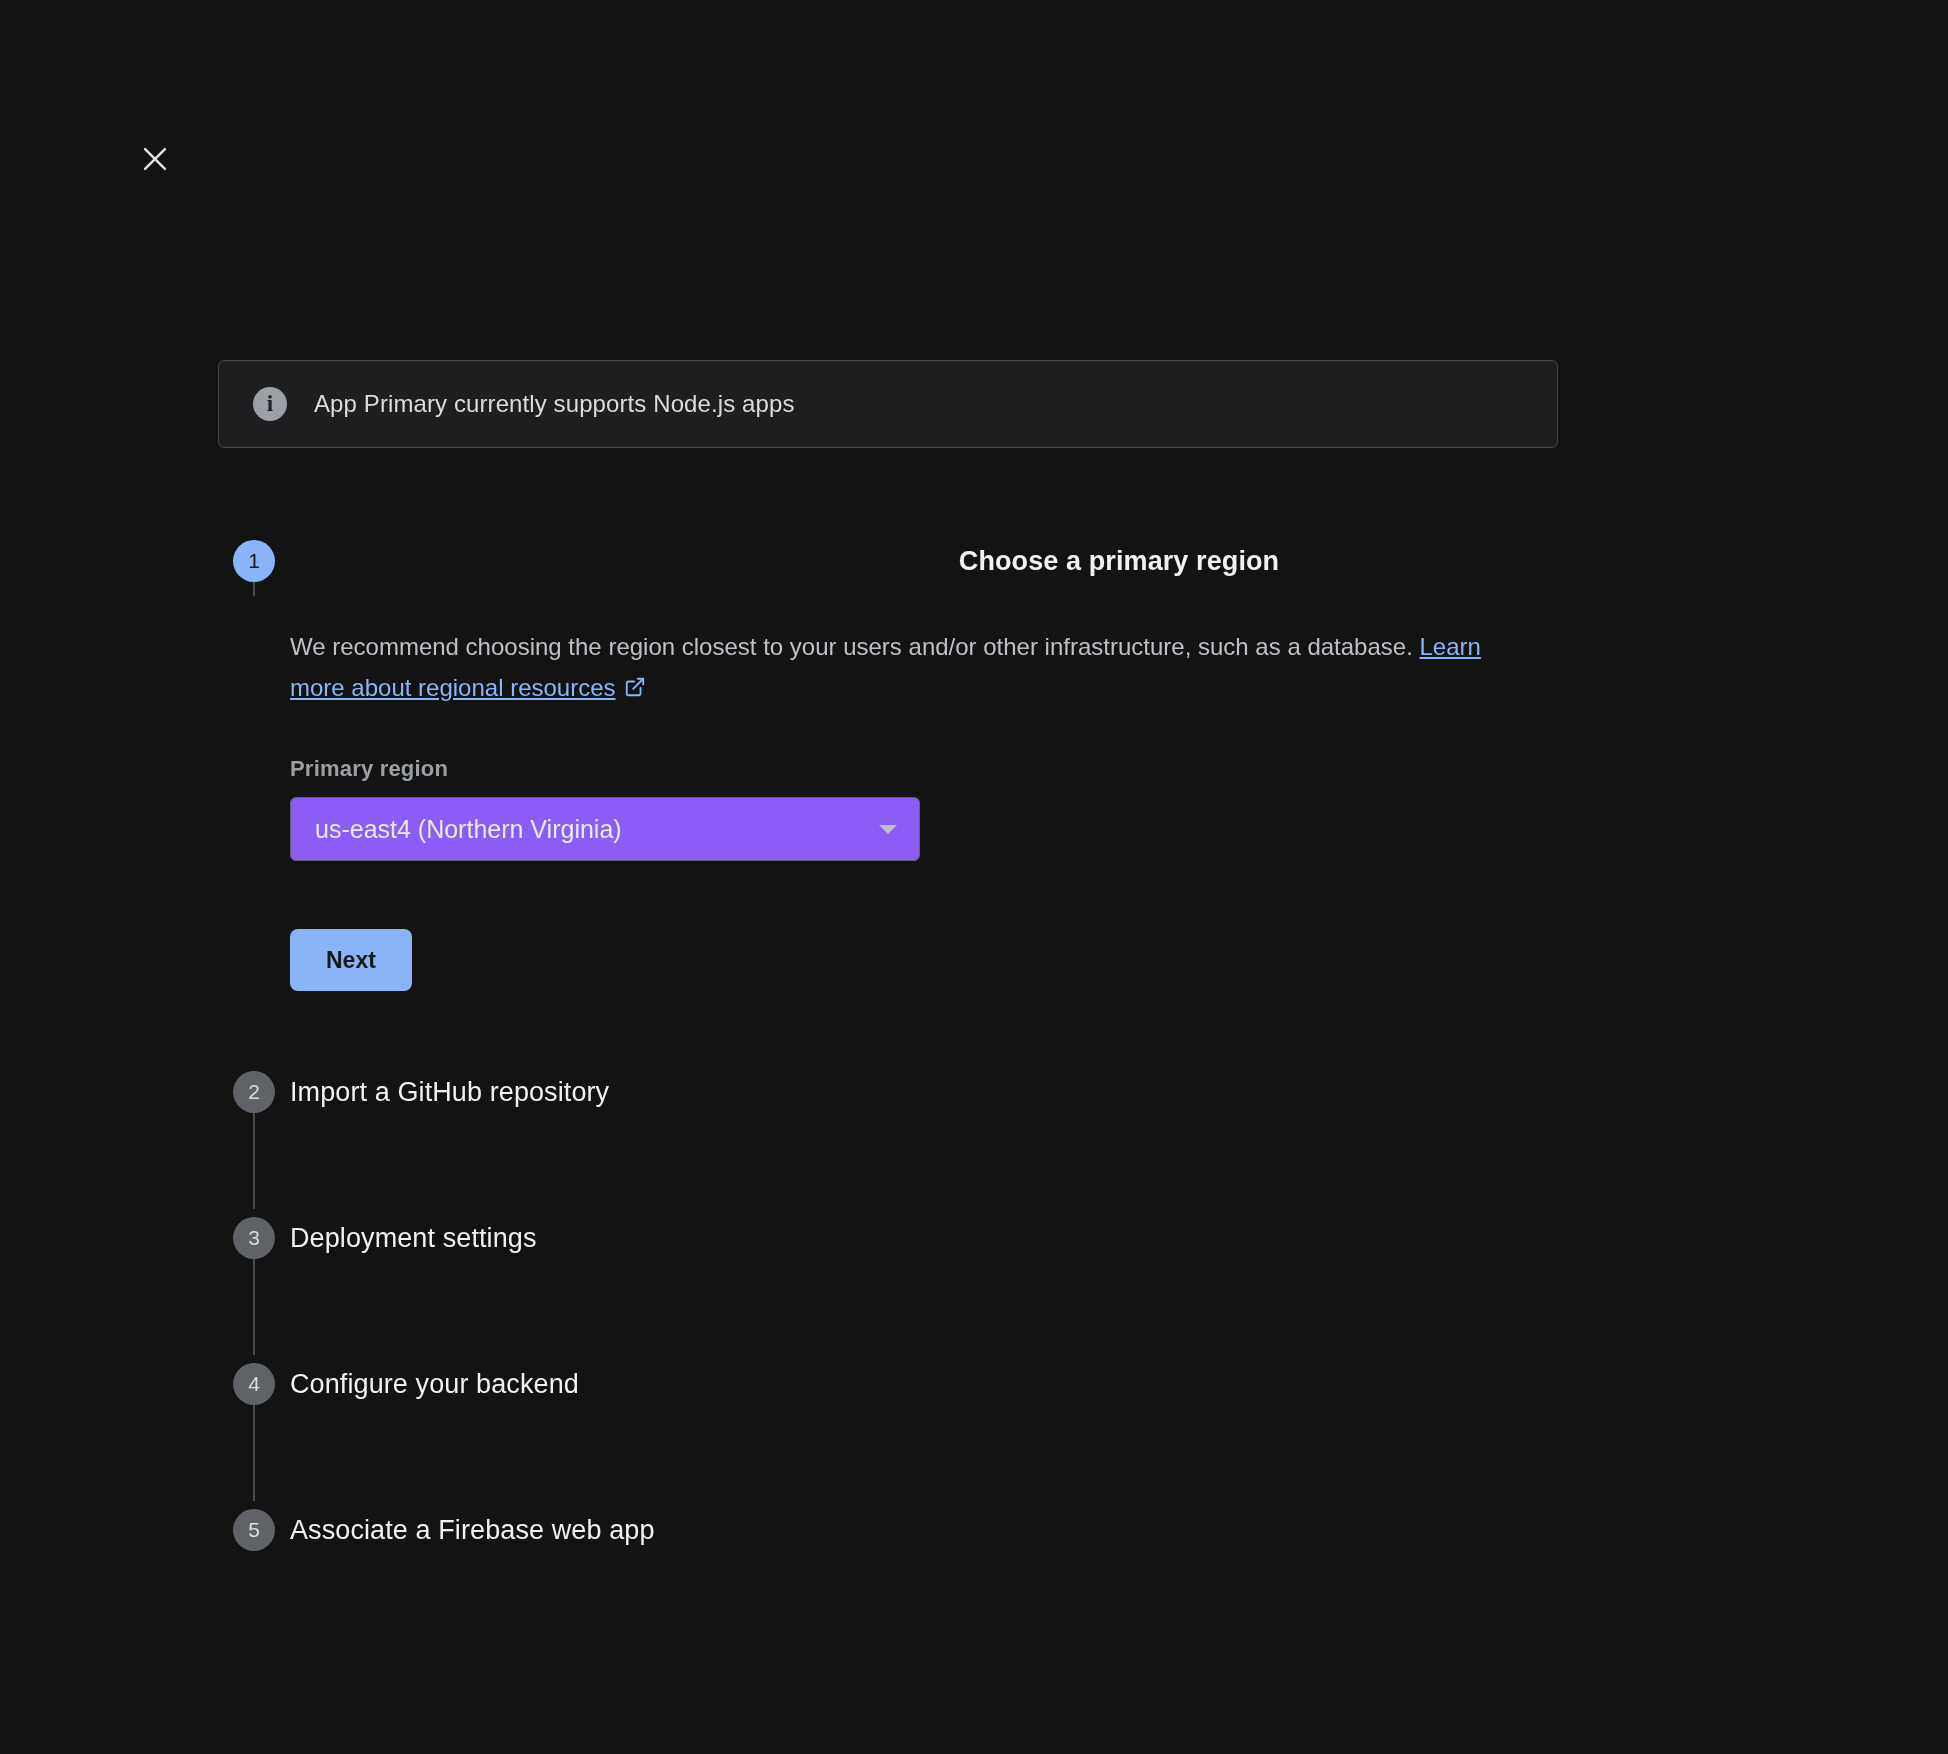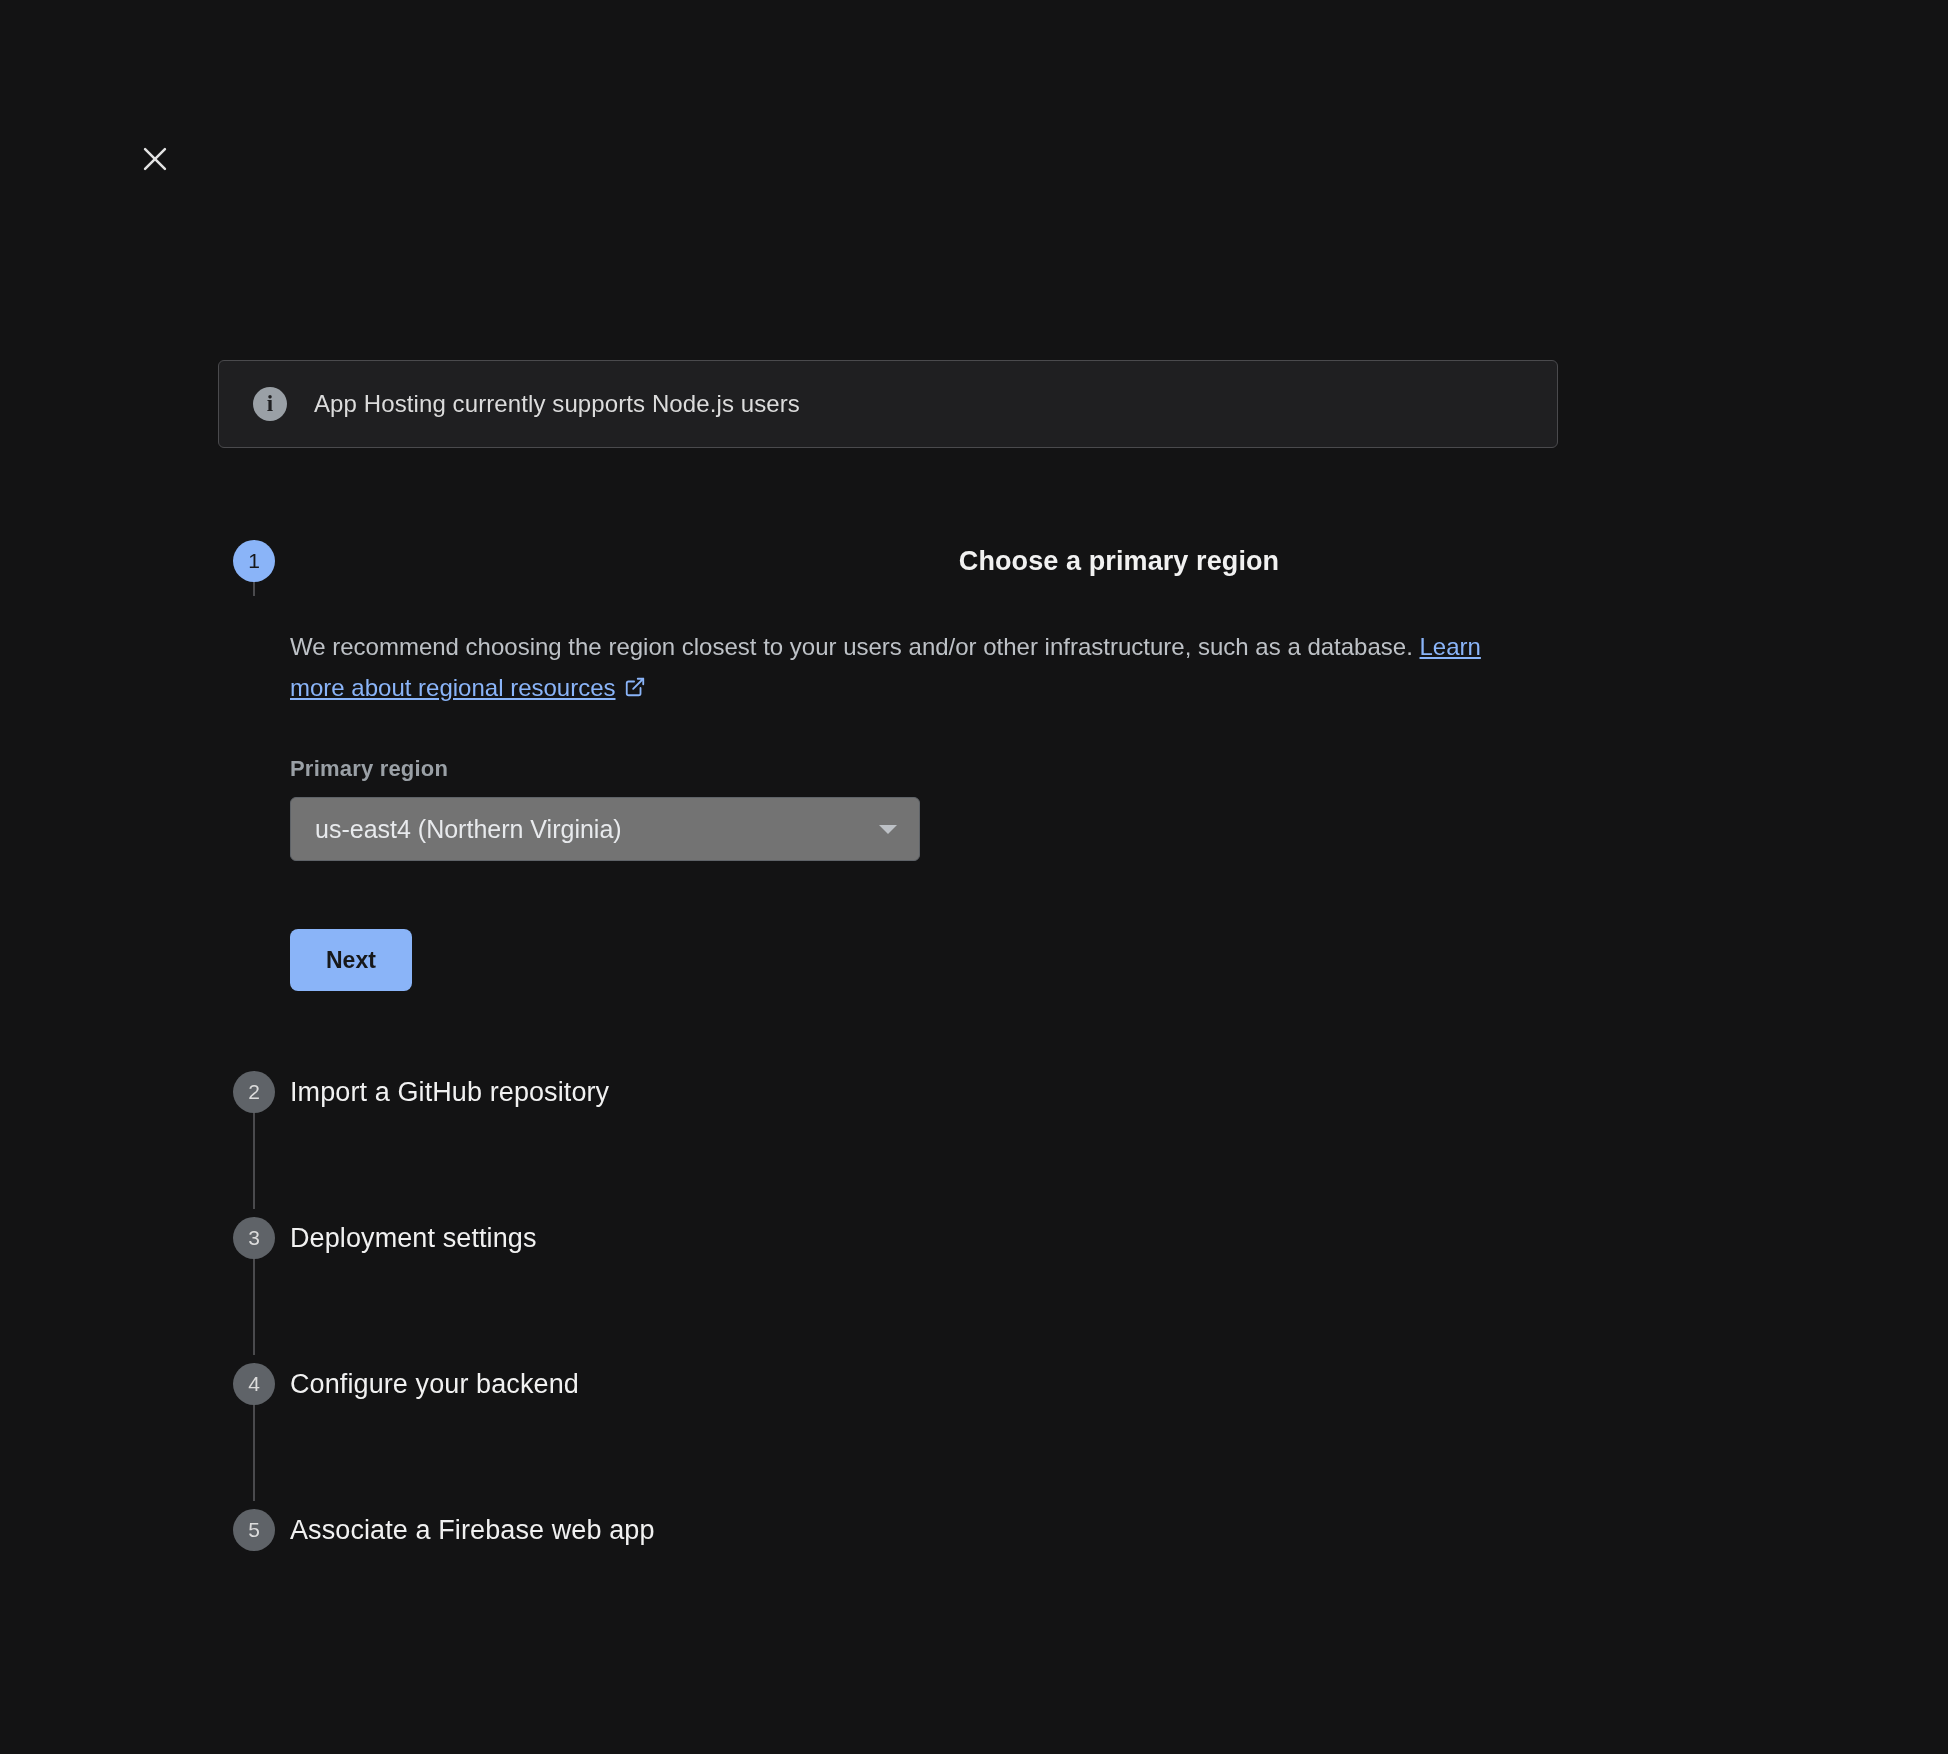--- a/index.html
+++ b/index.html
@@ -170,21 +170,21 @@
     letter-spacing: 0.2px;
     font-weight: bold;
   }
   .select-box {
     margin-top: 15px;
     width: 630px;
     height: 64px;
     box-sizing: border-box;
     border: 1px solid #5f6368;
     border-radius: 6px;
-    background: #737373;
+    background: #8b5cf6;
     display: flex;
     align-items: center;
     padding: 0 22px 0 24px;
     cursor: pointer;
   }
   .select-value {
     font-size: 25px;
     color: #e8eaed;
     flex: 1;
     white-space: nowrap;
@@ -229,21 +229,21 @@
       <line x1="5" y1="5" x2="19" y2="19"></line>
       <line x1="19" y1="5" x2="5" y2="19"></line>
     </svg>
   </div>
 </div>
 
 <div class="content">
 
   <div class="info-banner">
     <div class="info-icon">i</div>
-    <div class="info-text">App Hosting currently supports Node.js users</div>
+    <div class="info-text">App Primary currently supports Node.js apps</div>
   </div>
 
   <div class="stepper">
 
     <div class="step">
       <div class="step-left">
         <div class="step-circle active">1</div>
         <div class="connector" style="top:46px;bottom:-14px;"></div>
       </div>
       <div class="step-body">

